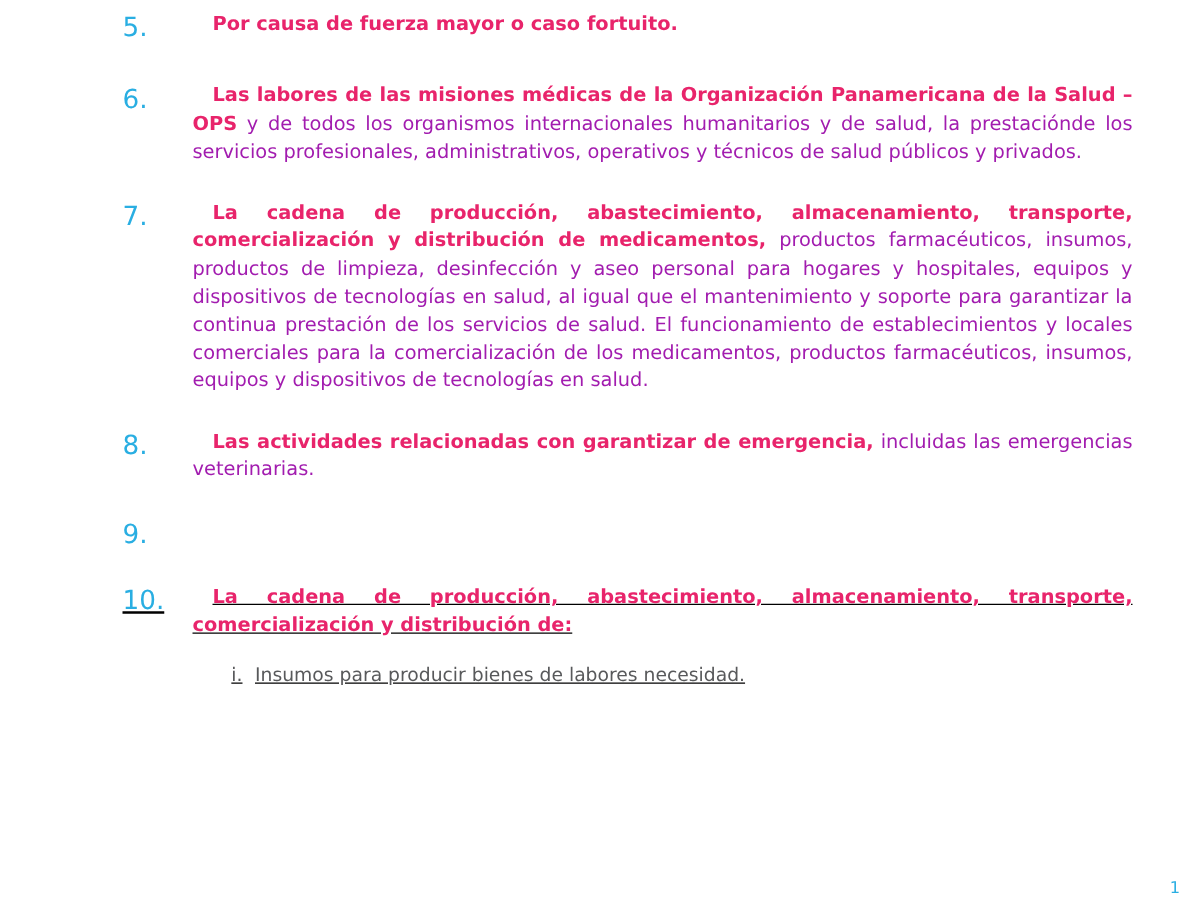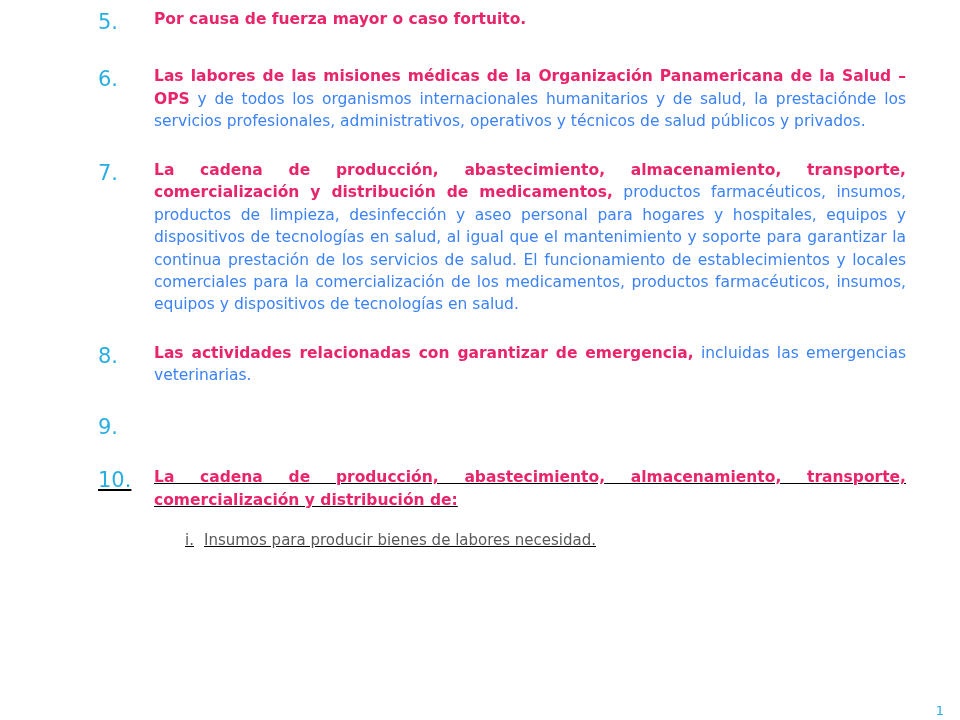--- a/index.html
+++ b/index.html
@@ -43,23 +43,24 @@
     flex: 1 1 auto;
     font-size: 15.5px;
     line-height: 1.45;
     color: #58595b;
     text-align: justify;
     text-justify: inter-word;
   }
   .lead {
     color: #e8246b;
     font-weight: bold;
+    margin-left: 16px;
   }
   .rest {
-    color: #3b82f6;
+    color: #a21caf;
     font-weight: normal;
   }
   .item-7 { margin-bottom: 26px; }
   .item-6 { margin-bottom: 26px; }
   .item-5 { margin-bottom: 30px; }
   .item-8 { margin-bottom: 26px; }
   .item-9 { margin-bottom: 26px; }
   .item-10 { margin-bottom: 10px; text-decoration: underline; }
 
   .sublist {

